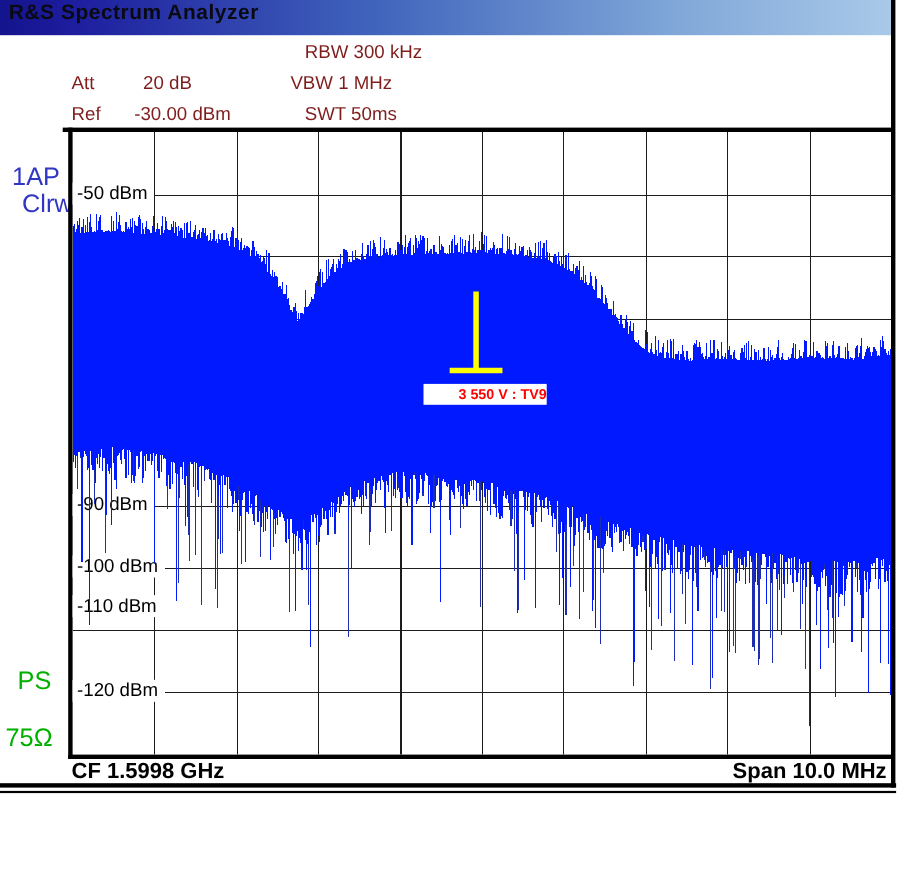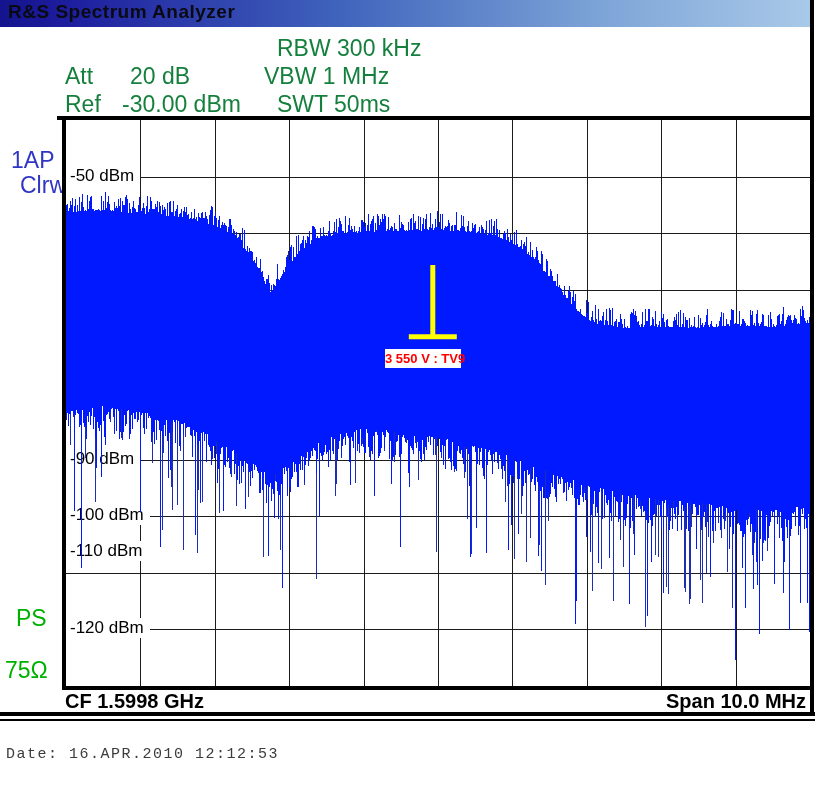--- a/index.html
+++ b/index.html
@@ -2,44 +2,44 @@
 <html><head>
 <meta charset="utf-8">
 <style>
   html,body{margin:0;padding:0;background:#ffffff;}
   #screen{
     position:relative;width:815px;height:791px;background:#ffffff;overflow:hidden;
     font-family:"Liberation Sans",sans-serif;color:#000;
   }
   .abs{position:absolute;}
   #titlebar{
-    left:0;top:0;width:811px;height:27px;
+    left:0;top:0;width:811px;height:32px;
     background:linear-gradient(90deg,#14148e 0%,#1d1d9e 8%,#4064bc 42%,#7fa6d8 75%,#a9c9e8 100%);
     text-decoration:underline;
   }
   #titlebar .title{
     position:absolute;left:8px;top:1px;font-size:19px;font-weight:bold;color:#0a0a14;
     letter-spacing:0.5px;white-space:nowrap;
   }
-  .setting{font-size:23px;line-height:20px;white-space:nowrap;color:#15803d;}
+  .setting{font-size:17px;line-height:20px;white-space:nowrap;color:#7f1d1d;}
   .gutter{font-size:23px;line-height:20px;white-space:nowrap;}
   .blue-g{color:#2f35c4;}
   .green-g{color:#00b000;}
   #sep-top{left:57px;top:116px;width:756px;height:4px;background:#000;}
   #border-left{left:62px;top:116px;width:4px;height:574px;background:#000;}
   #border-bottom{left:62px;top:686px;width:748px;height:4px;background:#000;}
   #border-right{left:810px;top:0px;width:4px;height:716px;background:#000;}
   #plot-grid,#plot-trace,#y-labels{left:66px;top:120px;width:744px;height:566px;}
   #plot-grid,#plot-trace{pointer-events:none;}
   #y-labels .ylabel{
     position:absolute;left:0;background:#ffffff;font-size:17px;line-height:20px;
     padding:0 6px 0 4px;white-space:nowrap;color:#000;
   }
   #marker-label{
-    left:385px;top:349px;width:76px;height:19px;background:#ffffff;
+    left:385px;top:349px;width:112px;height:19px;background:#ffffff;
     color:#ff0000;font-size:13px;font-weight:bold;text-align:right;line-height:19px;
     white-space:nowrap;
   }
   .bottomrow{top:690px;font-size:20px;font-weight:bold;line-height:23px;white-space:nowrap;}
   #cf-readout{left:65px;}
   #span-readout{right:9px;}
   #rule1{left:0;top:712px;width:815px;height:4px;background:#000;}
   #rule2{left:0;top:719px;width:815px;height:2px;background:#000;}
   #date-line{
     left:6px;top:746px;font-family:"Liberation Mono",monospace;font-size:15px;
@@ -90,14 +90,13 @@
     </svg>
 
   <div id="marker-label" class="abs">3 550 V : TV9</div>
 
   <span class="abs bottomrow" id="cf-readout">CF 1.5998 GHz</span>
   <span class="abs bottomrow" id="span-readout">Span 10.0 MHz</span>
 
   <div id="rule1" class="abs"></div>
   <div id="rule2" class="abs"></div>
 
-  <span class="abs" id="date-line">Date: 16.APR.2010  12:12:53</span>
 </div>
 
 </body></html>

